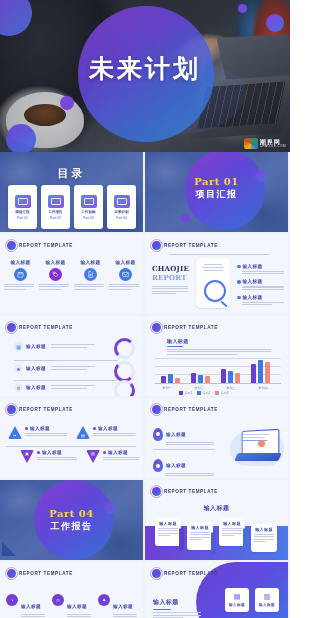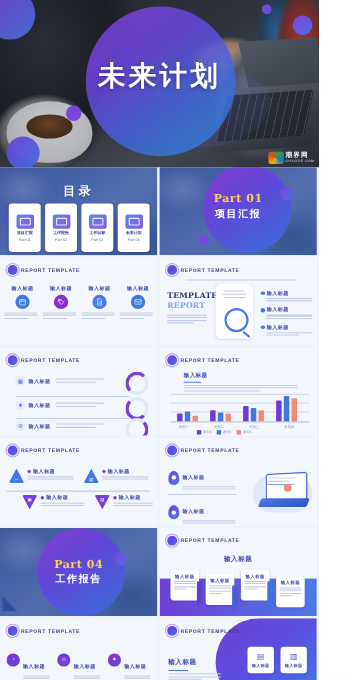--- a/index.html
+++ b/index.html
@@ -249,21 +249,21 @@
       </div>
     </div>
 
     <div class="slide">
       <div class="hdr">
         <span class="hdr-dot"></span>
         <span class="hdr-tx">REPORT TEMPLATE</span>
       </div>
       <div class="ln" style="position:absolute;left:24px;top:20px;width:100px;"></div>
       <div style="position:absolute;left:7px;top:30px;width:38px;">
-        <div style="font-family:'DejaVu Serif','Liberation Serif',serif;font-size:7px;font-weight:bold;color:#2b3668;letter-spacing:.2px;">TEMPLATE</div>
+        <div style="font-family:'DejaVu Serif','Liberation Serif',serif;font-size:7px;font-weight:bold;color:#2b3668;letter-spacing:.2px;">CHAOJIE</div>
         <div style="font-family:'DejaVu Serif','Liberation Serif',serif;font-size:7px;font-weight:bold;color:#7fa3e8;letter-spacing:.2px;">REPORT</div>
         <div class="lines" style="margin-top:4px;">
             <div class="ln" style="width:36px"></div>
             <div class="ln" style="width:36px"></div>
             <div class="ln" style="width:36px"></div>
             <div class="ln" style="width:24px"></div>
           </div>
       </div>
       <div class="card" style="position:absolute;left:51px;top:24px;width:34px;height:50px;border-radius:5px;">
         <div class="ln" style="margin:6px auto 2px;width:18px;"></div>

